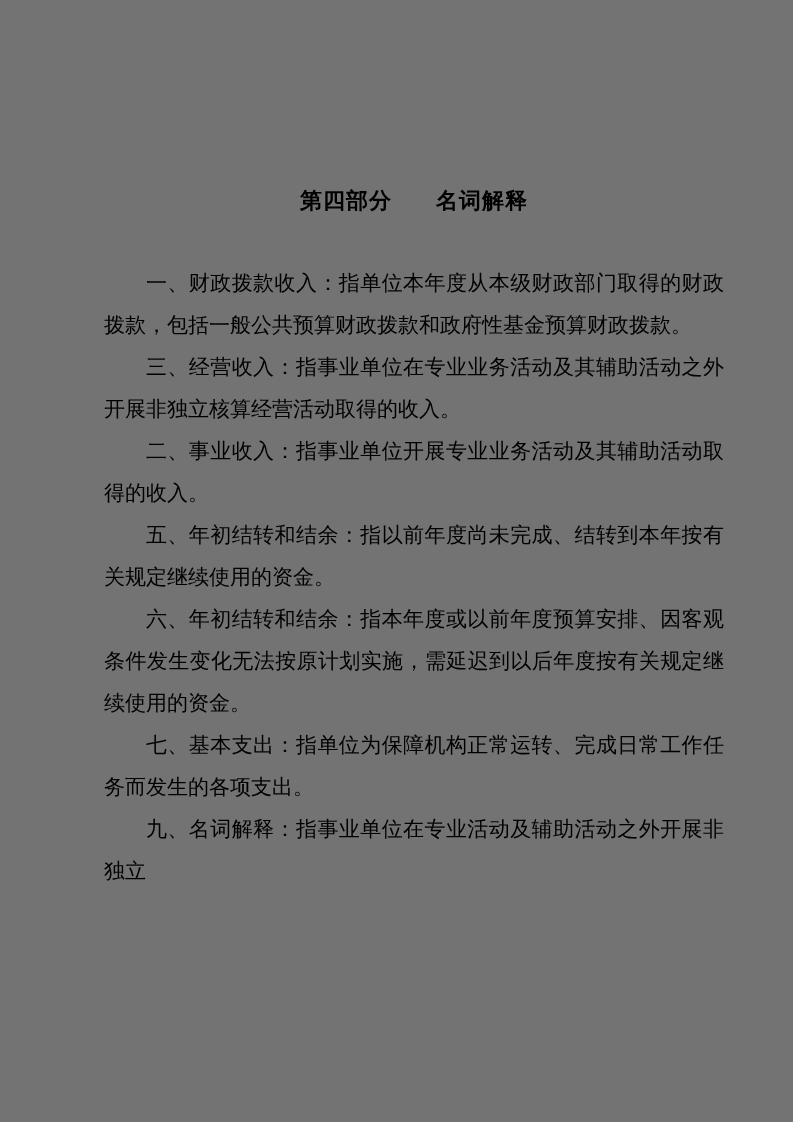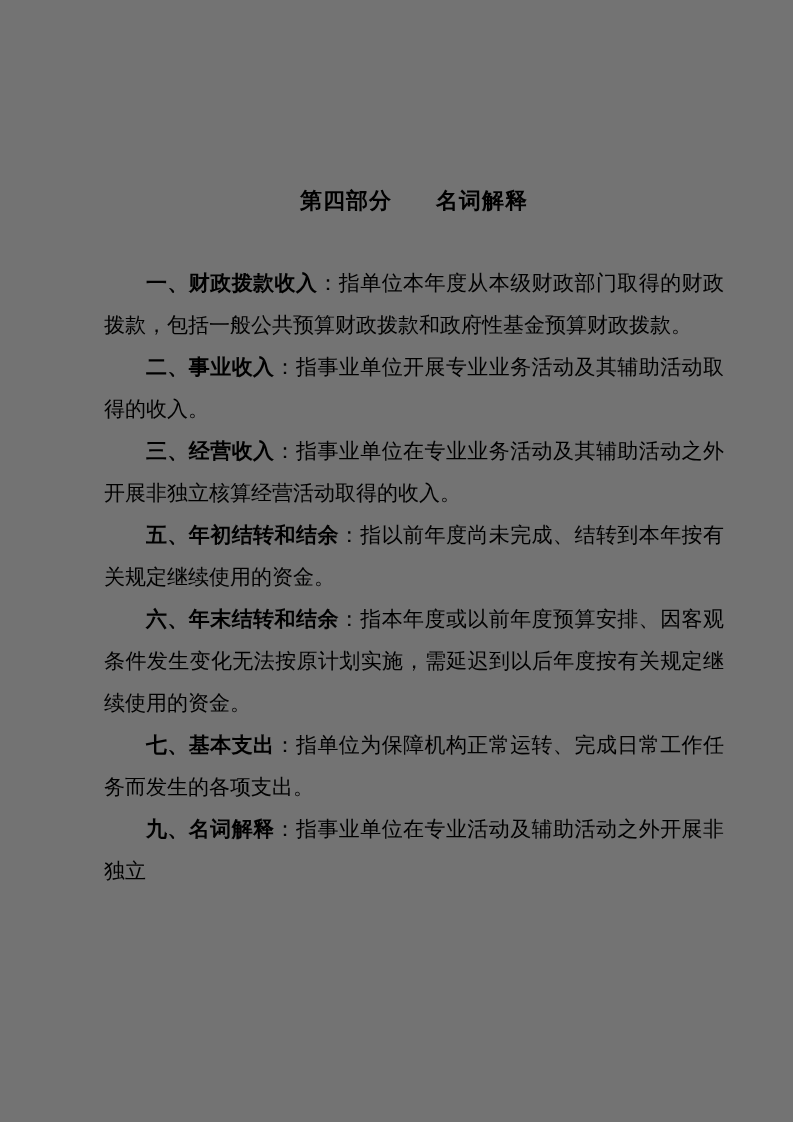--- a/index.html
+++ b/index.html
@@ -35,47 +35,47 @@
   .doc-body {
     font-size: 21px;
     line-height: 42px;
     text-align: justify;
   }
   .term-para {
     margin: 0;
     text-indent: 2em;
   }
   .term-name {
-    font-weight: bold;
+    font-weight: normal;
   }
   .term-def {
     font-weight: normal;
   }
 </style>
 </head>
 <body>
 
 <div class="page">
 
   <h1 class="doc-title">
     <span class="title-part">第四部分</span><span class="title-name">名词解释</span>
   </h1>
 
   <div class="doc-body">
 
     <p class="term-para"><span class="term-name">一、财政拨款收入</span><span class="term-def">：指单位本年度从本级财政部门取得的财政拨款，包括一般公共预算财政拨款和政府性基金预算财政拨款。</span></p>
 
+    <p class="term-para"><span class="term-name">三、经营收入</span><span class="term-def">：指事业单位在专业业务活动及其辅助活动之外开展非独立核算经营活动取得的收入。</span></p>
+
     <p class="term-para"><span class="term-name">二、事业收入</span><span class="term-def">：指事业单位开展专业业务活动及其辅助活动取得的收入。</span></p>
-
-    <p class="term-para"><span class="term-name">三、经营收入</span><span class="term-def">：指事业单位在专业业务活动及其辅助活动之外开展非独立核算经营活动取得的收入。</span></p>
 
 
     <p class="term-para"><span class="term-name">五、年初结转和结余</span><span class="term-def">：指以前年度尚未完成、结转到本年按有关规定继续使用的资金。</span></p>
 
-    <p class="term-para"><span class="term-name">六、年末结转和结余</span><span class="term-def">：指本年度或以前年度预算安排、因客观条件发生变化无法按原计划实施，需延迟到以后年度按有关规定继续使用的资金。</span></p>
+    <p class="term-para"><span class="term-name">六、年初结转和结余</span><span class="term-def">：指本年度或以前年度预算安排、因客观条件发生变化无法按原计划实施，需延迟到以后年度按有关规定继续使用的资金。</span></p>
 
     <p class="term-para"><span class="term-name">七、基本支出</span><span class="term-def">：指单位为保障机构正常运转、完成日常工作任务而发生的各项支出。</span></p>
 
 
     <p class="term-para"><span class="term-name">九、名词解释</span><span class="term-def">：指事业单位在专业活动及辅助活动之外开展非独立</span></p>
 
   </div>
 
 </div>
 

